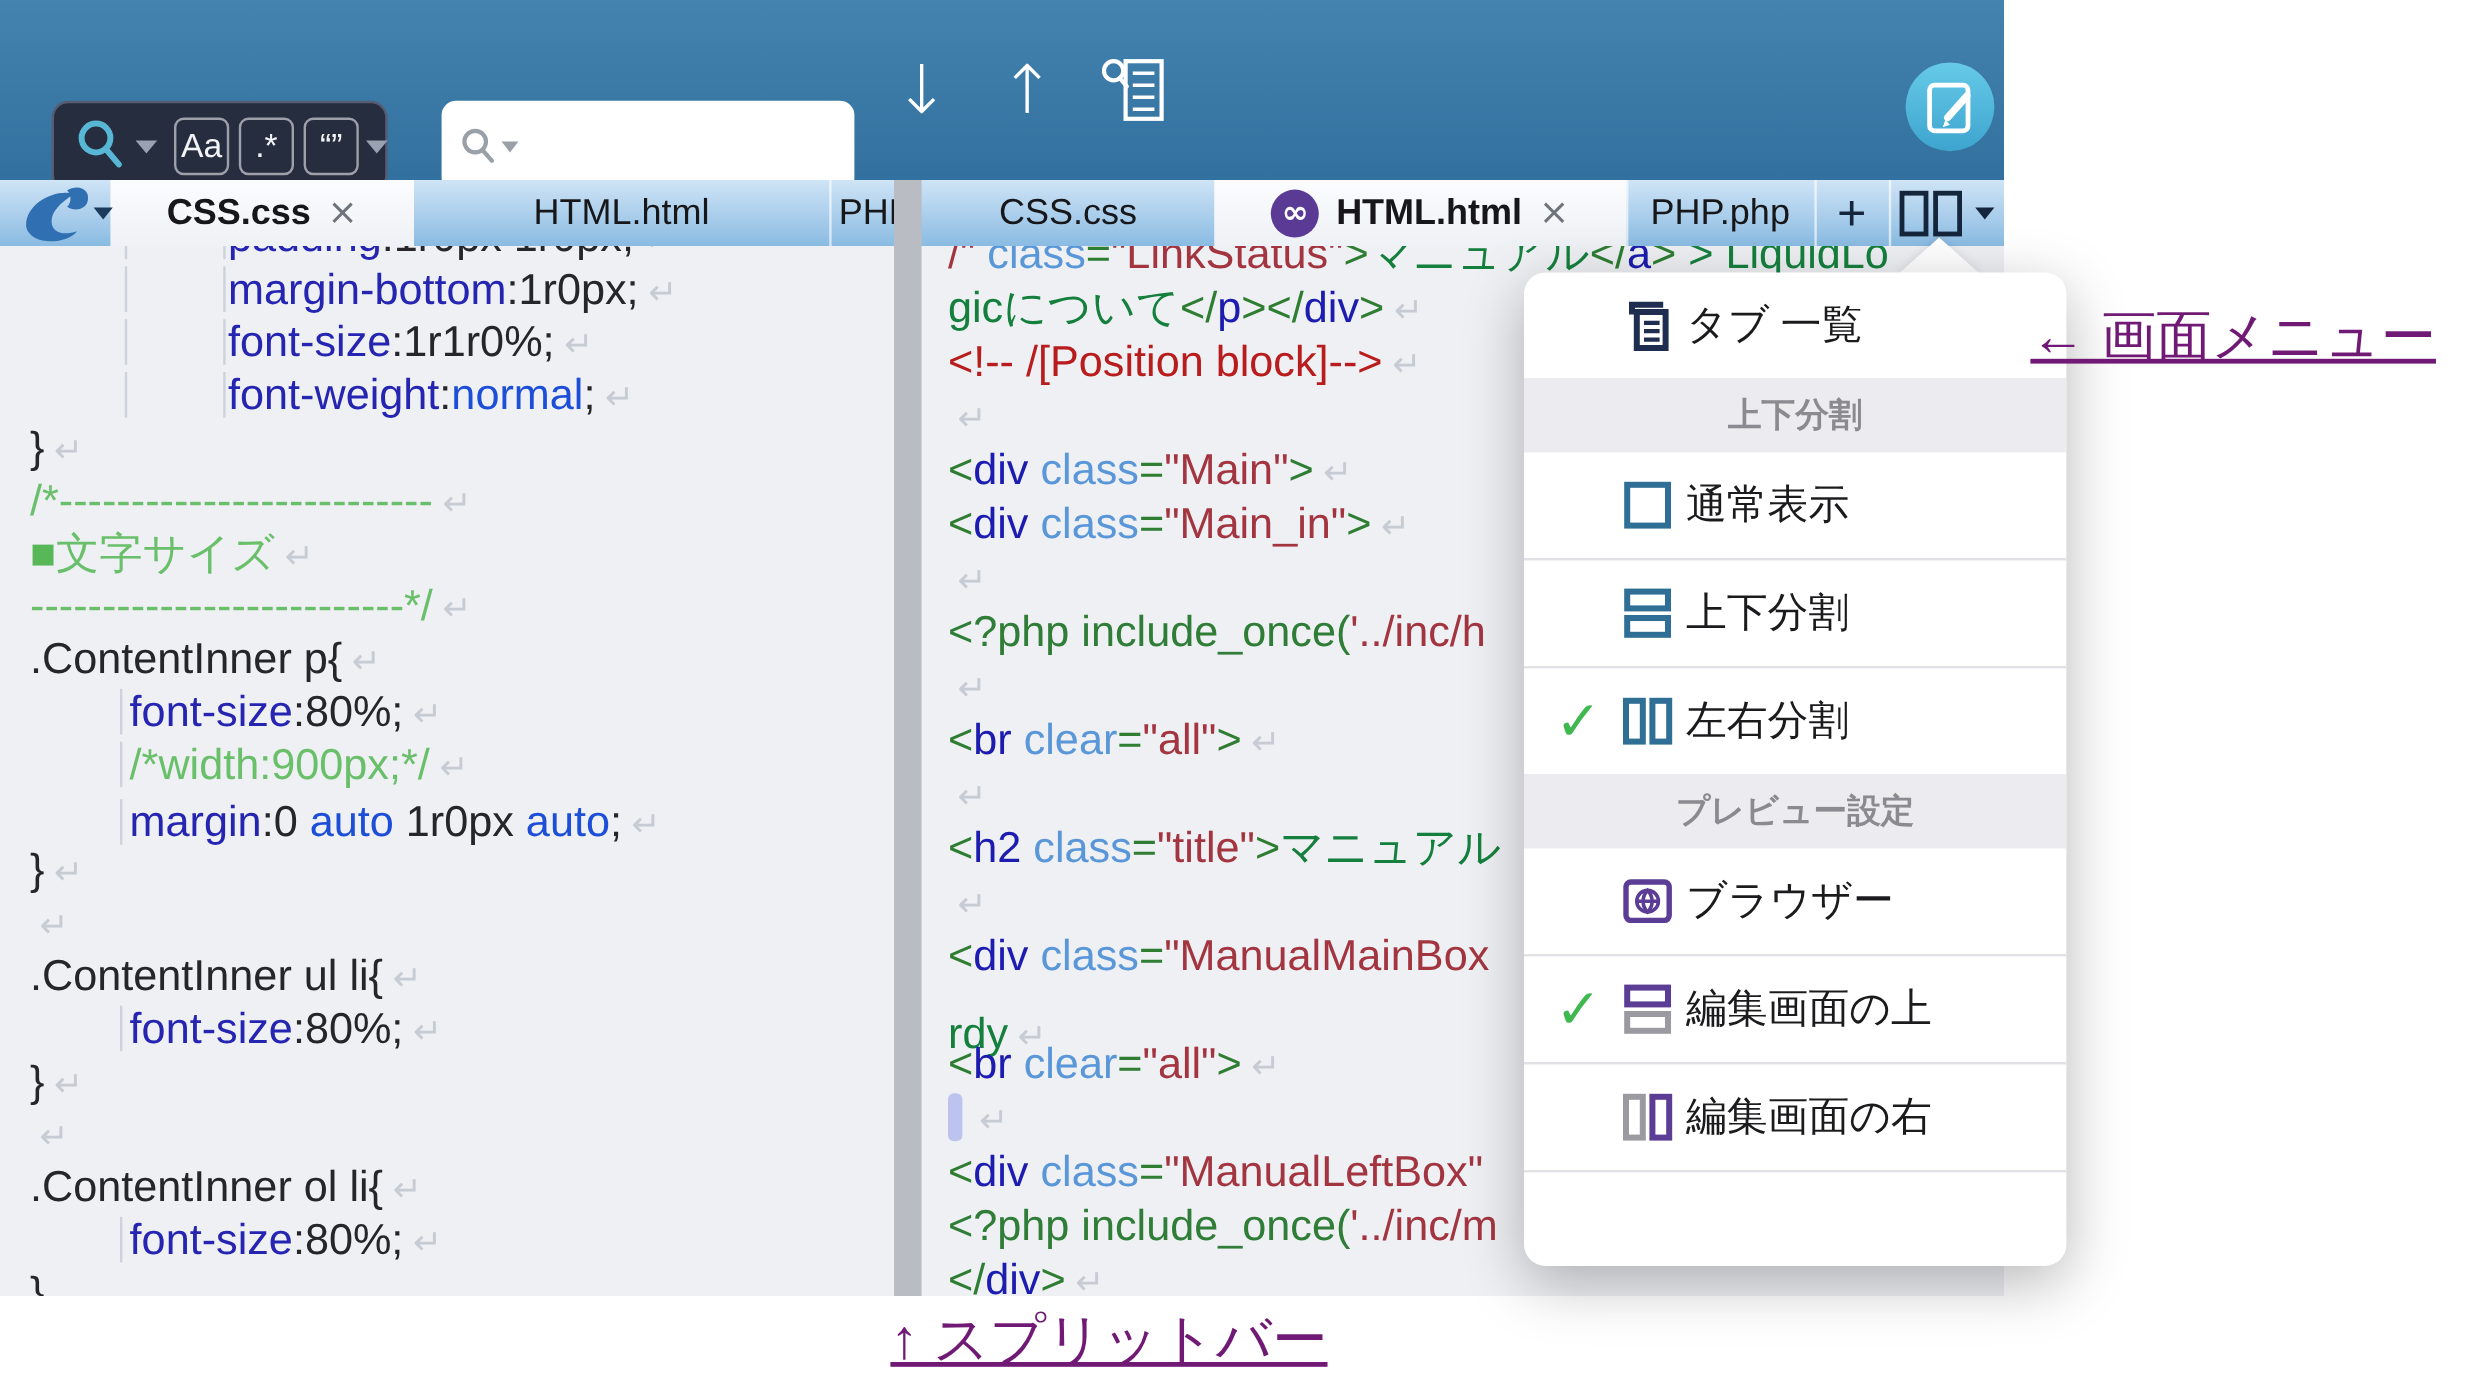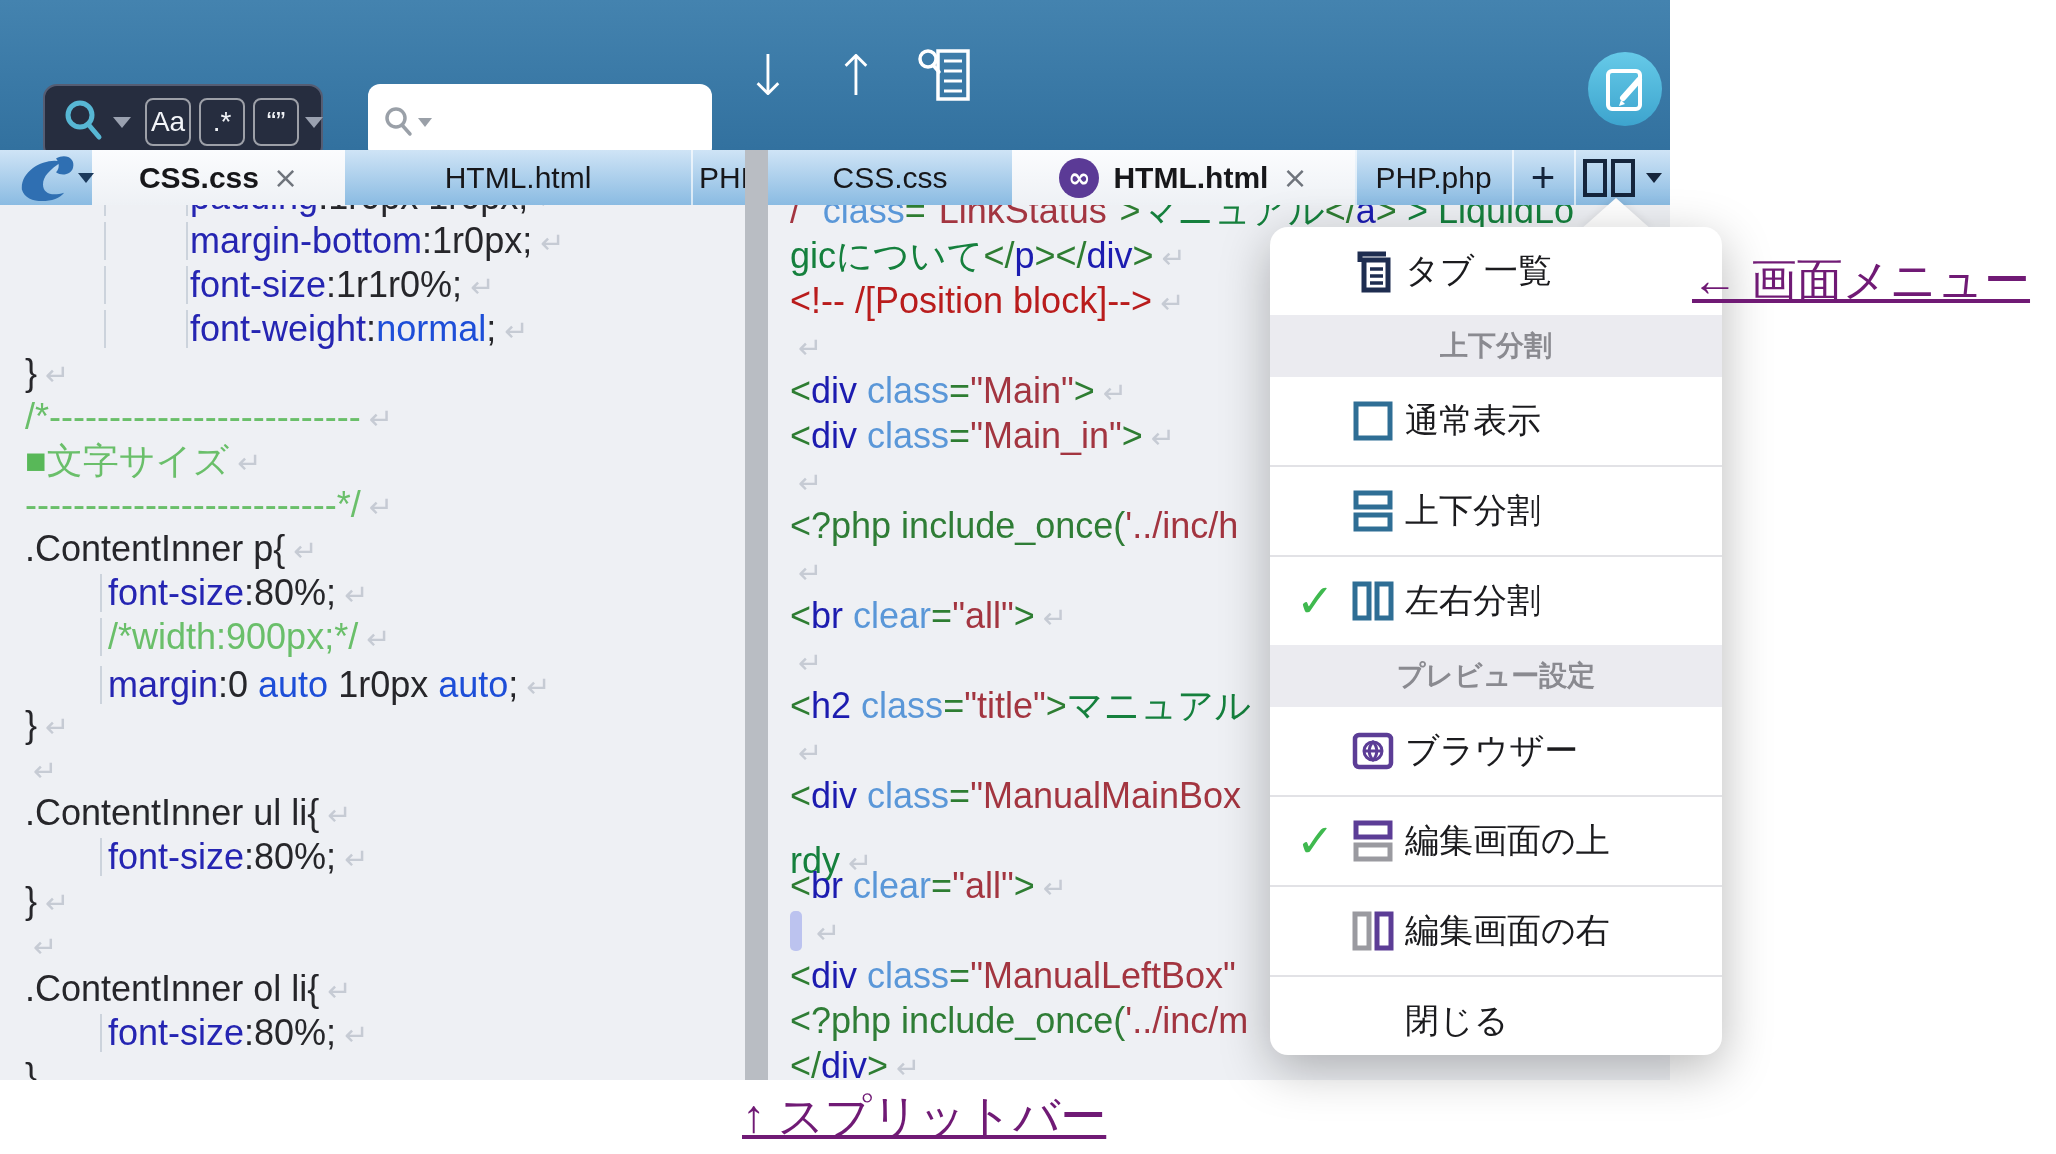--- a/index.html
+++ b/index.html
@@ -311,20 +311,17 @@
       <div class="menu-item">
         <span class="mi-icon">
           <svg width="46" height="46" viewBox="0 0 46 46">
             <rect x="5" y="6" width="14" height="34" fill="none" stroke="#9a9aa0" stroke-width="5"></rect>
             <rect x="27" y="6" width="14" height="34" fill="none" stroke="#5c3d96" stroke-width="5"></rect>
           </svg>
         </span>
         <span class="mi-label">編集画面の右</span>
       </div>
       <div class="menu-sep"></div>
-      <div class="menu-item">
-        <span class="mi-label">閉じる</span>
-      </div>
     </div>
 
   <div class="annotation" id="menu-note">← 画面メニュー</div>
   <div class="annotation" id="split-note">↑ スプリットバー</div>
 </div>
 
 </body></html>

